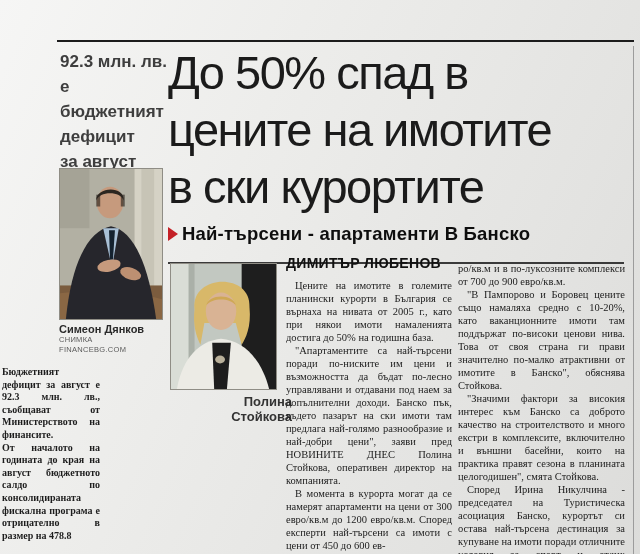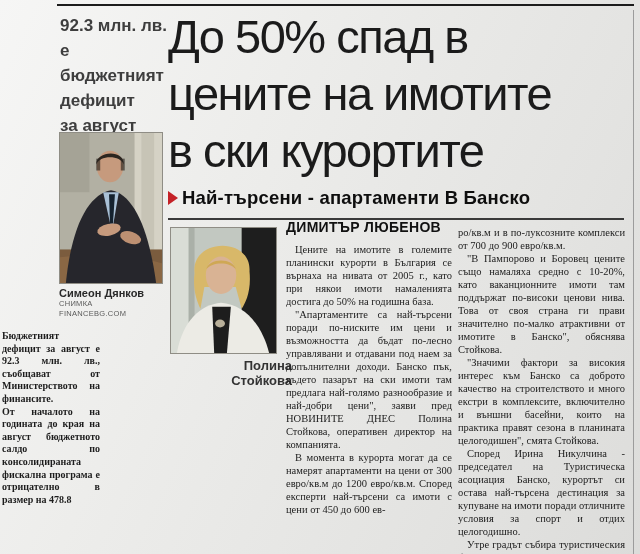--- a/index.html
+++ b/index.html
@@ -1,21 +1,21 @@
 <!DOCTYPE html>
 <html><head>
 <meta charset="utf-8">
 <style>
   html,body{margin:0;padding:0;}
   body{
     width:640px;height:554px;position:relative;overflow:hidden;
     font-family:"Liberation Serif", serif;
     background:linear-gradient(115deg,#f6f6f5 0%,#ededeb 35%,#e3e3e1 75%,#dcdcda 100%);
   }
-  .abs{position:absolute;}
+  .abs{position:absolute;margin-top:36px;}
   
   .top-rule{left:57px;top:4px;width:577px;height:2px;background:#1c1c1c;}
   .right-rule{left:633px;top:10px;width:1px;height:544px;background:#9c9c9c;}
   
   .sidebar-headline{
     left:60px;top:13px;width:110px;
     font-family:"Liberation Sans",sans-serif;font-weight:bold;
     font-size:17px;line-height:25px;color:#3e3e3e;white-space:pre-line;
   }
   .man-photo{left:59px;top:132px;width:104px;height:152px;border:1px solid #8f8d85;box-sizing:border-box;}
@@ -29,21 +29,21 @@
   }
   .left-col p{margin:0;}
   
   .headline{
     left:168px;top:8px;width:462px;
     font-family:"Liberation Sans",sans-serif;font-weight:400;
     font-size:47px;line-height:57px;letter-spacing:-1.5px;color:#1b1b1b;white-space:pre-line;
   }
   .kicker{
     left:168px;top:187px;width:456px;border-bottom:2px solid #3a3a3a;
-    padding-bottom:9px;display:flex;align-items:center;
+    padding-bottom:17px;display:flex;align-items:center;
   }
   .kicker-arrow{
     width:0;height:0;border-top:7px solid transparent;border-bottom:7px solid transparent;
     border-left:10px solid #c42127;margin-right:4px;flex:0 0 auto;
   }
   .kicker-text{
     font-family:"Liberation Sans",sans-serif;font-weight:bold;
     font-size:18.5px;color:#0e0e0e;letter-spacing:.2px;
   }
   .woman-photo{left:170px;top:227px;width:107px;height:127px;border:1px solid #8f8d85;box-sizing:border-box;}

